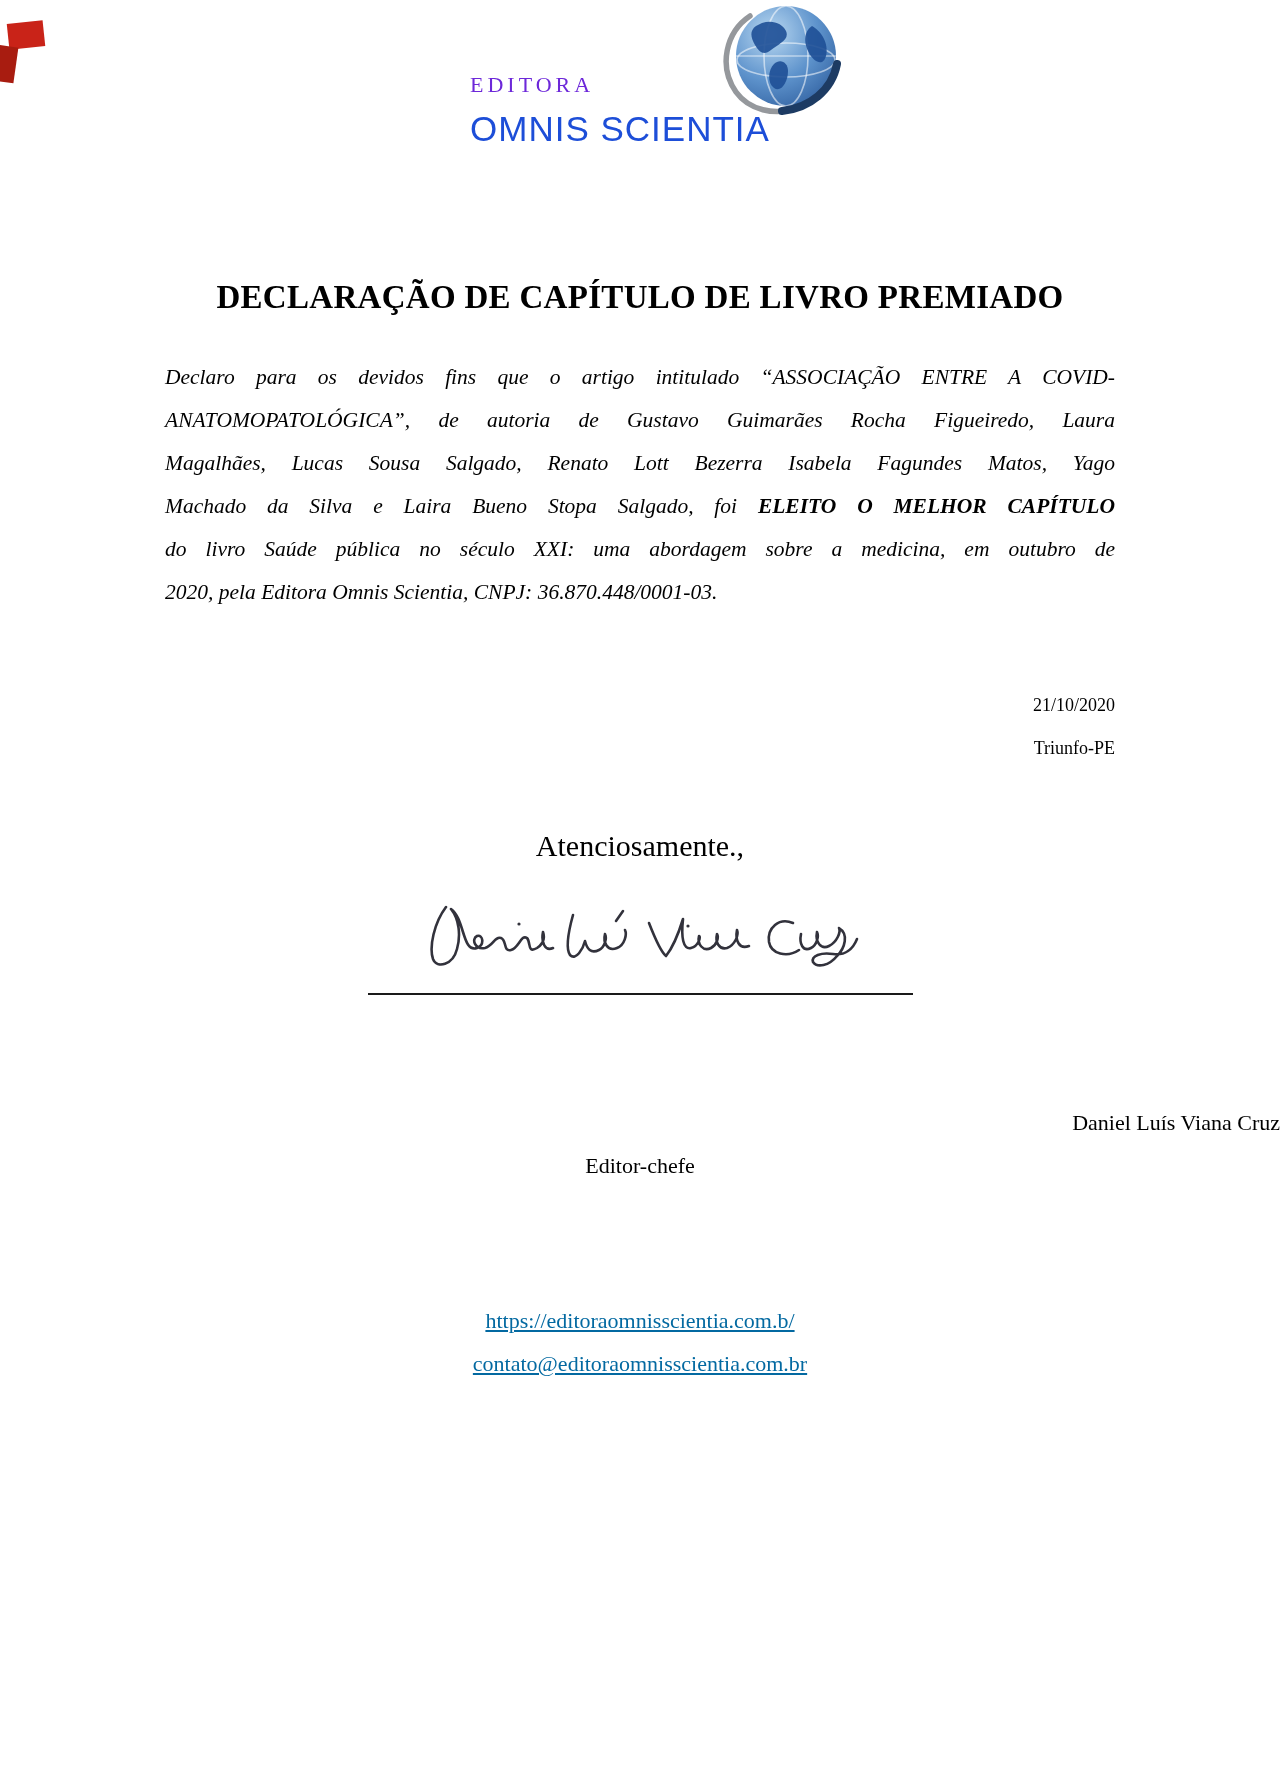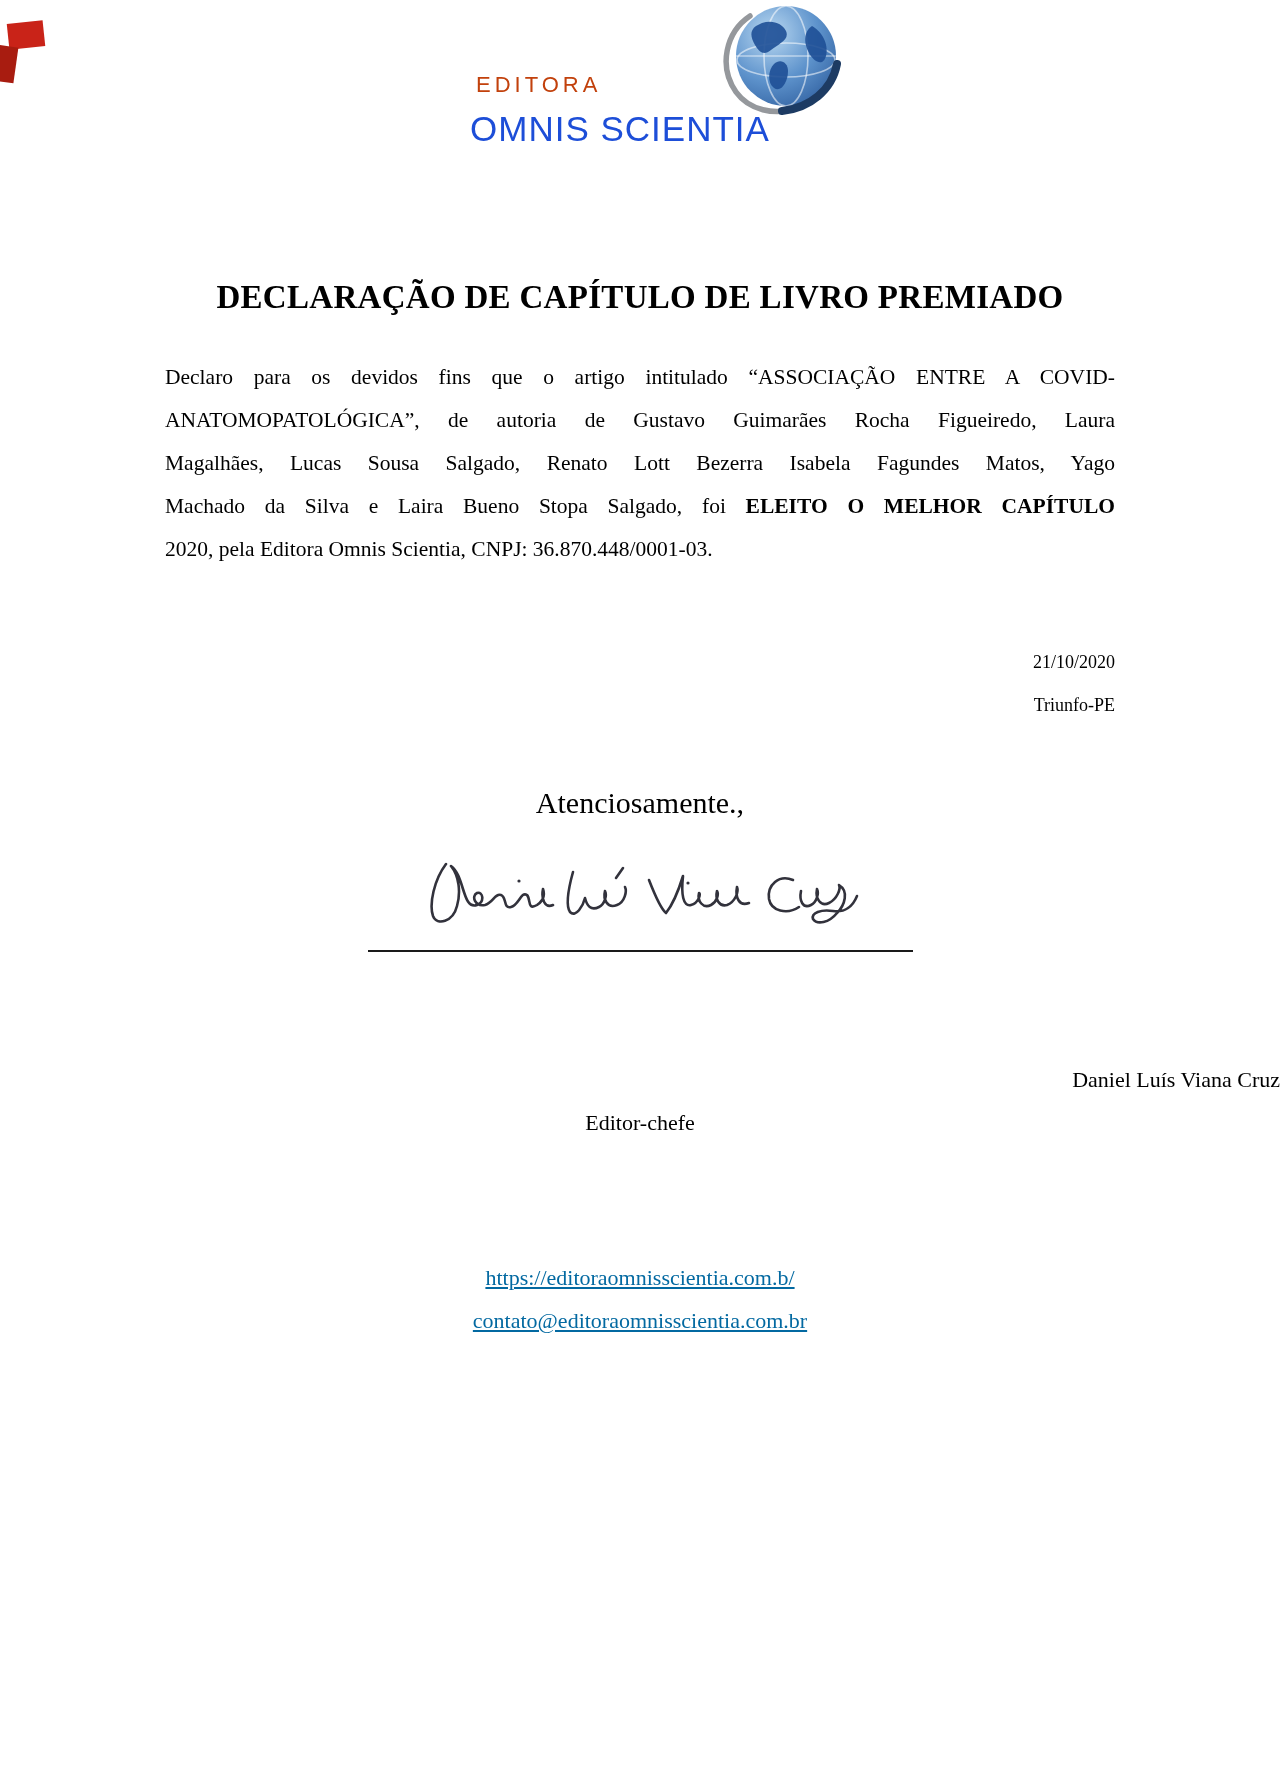--- a/index.html
+++ b/index.html
@@ -11,43 +11,43 @@
   
   .mark1 { position:absolute; left:8px; top:22px; width:36px; height:26px;
            background:#c92318; transform:rotate(-6deg); }
   .mark2 { position:absolute; left:-6px; top:46px; width:22px; height:36px;
            background:#a81c10; transform:rotate(8deg); }
 
   
   .logo-wrap { padding-top:6px; display:flex; justify-content:center; }
   .logo { position:relative; width:340px; height:145px; }
   .logo-editora {
-    position:absolute; left:6px; top:66px;
-    font-family:Liberation Sans, sans-serif; font-size:22px;
-    letter-spacing:4px; color:#c2410c;
+    position:absolute; left:0; top:66px;
+    font-family:Liberation Serif, serif; font-size:22px;
+    letter-spacing:4px; color:#6d28d9;
   }
   .logo-name {
     position:absolute; left:0; bottom:2px; white-space:nowrap;
     font-family:"Liberation Sans", sans-serif; font-size:35px;
     letter-spacing:1px; color:#1d4ed8;
   }
   .logo-globe { position:absolute; right:-42px; top:-6px; }
 
   
   .doc-title {
     margin:128px auto 0; text-align:center;
     font-size:33px; font-weight:bold; letter-spacing:0.3px;
   }
 
   
   .body-text {
     width:950px; margin:40px auto 0;
     font-size:21.5px; line-height:43px;
   }
-  .jline { text-align:justify; text-align-last:justify; white-space:nowrap; }
+  .jline { text-align:justify; text-align-last:justify; white-space:nowrap;font-style:italic; }
   .jline.last { text-align-last:left; }
   .jline b { font-weight:bold; }
 
   .date-block {
     width:950px; margin:70px auto 0; text-align:right;
     font-size:18px; line-height:43px;
   }
 
   .closing { margin-top:54px; text-align:center; font-size:30px; line-height:43px; }
 
@@ -100,20 +100,21 @@
     </div>
   </div>
 
   <div class="doc-title">DECLARAÇÃO DE CAPÍTULO DE LIVRO PREMIADO</div>
 
   <div class="body-text">
     <div class="jline">Declaro para os devidos fins que o artigo intitulado “ASSOCIAÇÃO ENTRE A COVID-</div>
     <div class="jline">ANATOMOPATOLÓGICA”, de autoria de Gustavo Guimarães Rocha Figueiredo, Laura</div>
     <div class="jline">Magalhães, Lucas Sousa Salgado, Renato Lott Bezerra Isabela Fagundes Matos, Yago</div>
     <div class="jline"><span>Machado da Silva e Laira Bueno Stopa Salgado, foi</span> <b>ELEITO O MELHOR CAPÍTULO</b></div>
+    <div class="jline">do livro Saúde pública no século XXI: uma abordagem sobre a medicina, em outubro de</div>
     <div class="jline last">2020, pela Editora Omnis Scientia, CNPJ: 36.870.448/0001-03.</div>
   </div>
 
   <div class="date-block">
     <div>21/10/2020</div>
     <div>Triunfo-PE</div>
   </div>
 
   <div class="closing">Atenciosamente.,</div>
 

